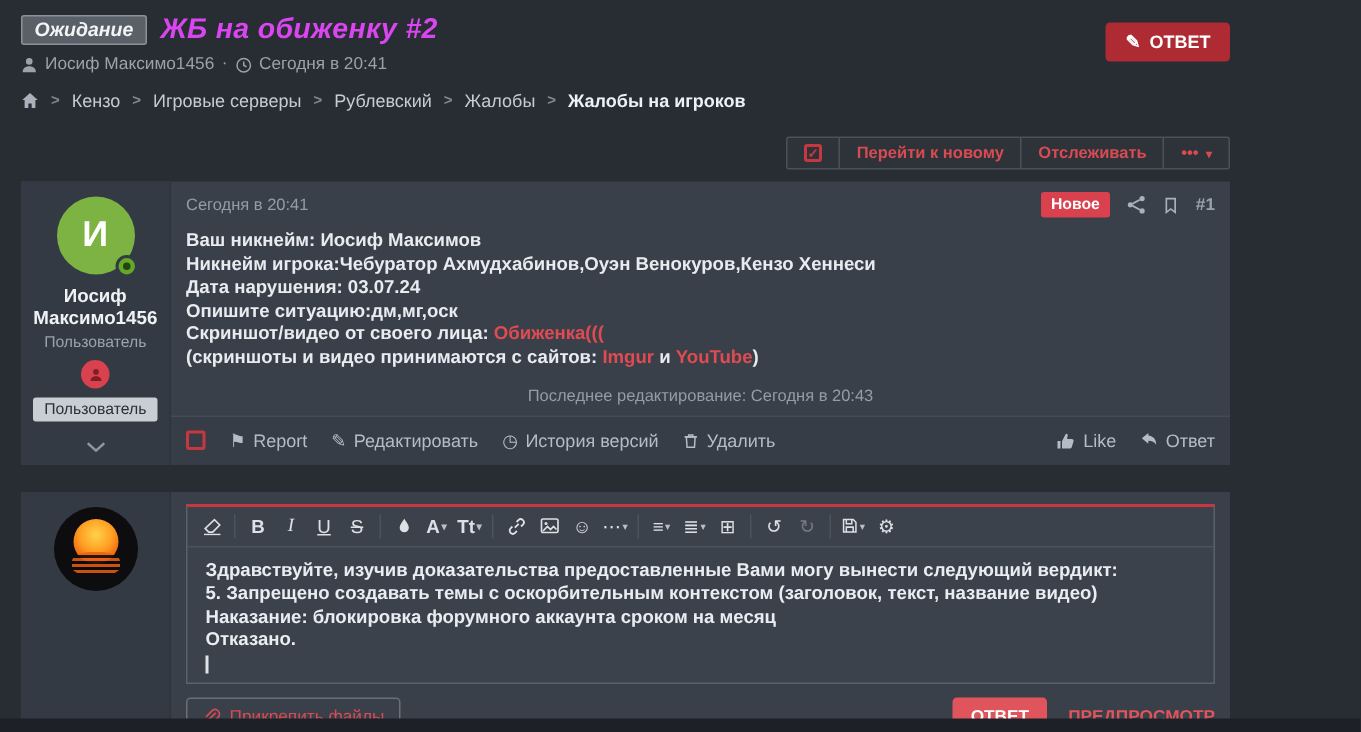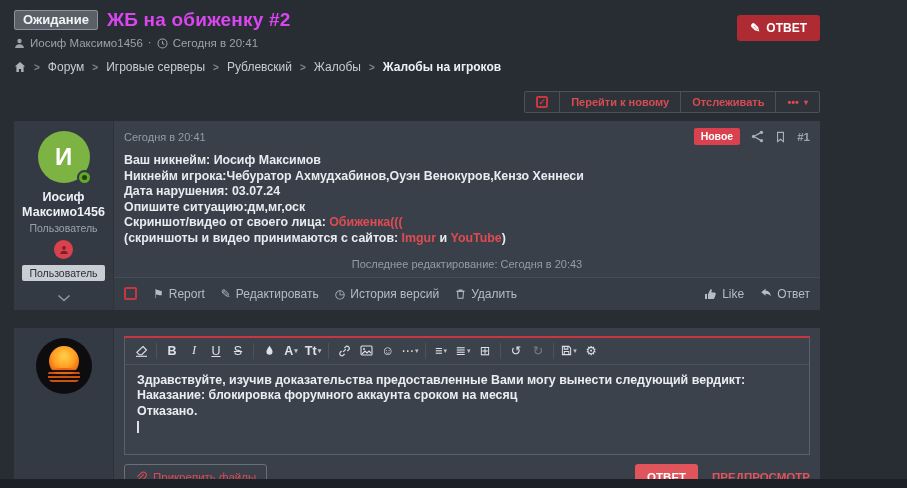--- a/index.html
+++ b/index.html
@@ -3,21 +3,21 @@
 <meta charset="utf-8">
 <style>
   * { margin:0; padding:0; box-sizing:border-box; }
   html,body { width:907px; height:488px; overflow:hidden; }
   body { font-family:"Liberation Sans", sans-serif; background:#282c33; position:relative; }
   .page { width:907px; height:488px; position:relative; background:#282c33; }
   .page::after { content:""; position:absolute; left:0; bottom:0; width:100%; height:9px; background:#1d2127; }
 
   
   .top { padding:9px 14px 0 14px; }
-  .title-row { display:flex; align-items:center; gap:9px; }
+  .title-row { display:flex; align-items:center; gap:9px;font-style:italic; }
   .status-badge { background:#5a6067; border:1px solid #8b929a; border-radius:2px; color:#f2f4f6;
       font-size:13px; font-weight:bold; padding:1px 8px 2px; }
   .page-title { color:#d946ef; font-size:19px; font-weight:bold; letter-spacing:.2px; }
   .meta-row { margin-top:6px; display:flex; align-items:center; gap:5px; color:#9aa2ac; font-size:11.5px; }
   .meta-row .svg-icon { color:#9aa2ac; }
   .reply-top { position:absolute; top:15px; right:87px; background:#ae2b33; color:#fff; border-radius:3px;
       font-size:12px; font-weight:bold; padding:6px 13px; display:flex; align-items:center; gap:6px; cursor:pointer; }
   .reply-top .glyph { font-size:12px; }
 
   
@@ -142,21 +142,21 @@
     <span>ОТВЕТ</span>
   </div>
 
   <div class="breadcrumb">
     <span class="svg-icon home">
       <svg viewBox="0 0 12 12" width="12" height="12" fill="currentColor">
           <path d="M6 1 11.2 5.6H9.6V11H7.1V8H4.9v3H2.4V5.6H.8Z"></path>
         </svg>
     </span>
     <span class="sep">&gt;</span>
-    <span class="crumb">Форум</span>
+    <span class="crumb">Кензо</span>
     <span class="sep">&gt;</span>
     <span class="crumb">Игровые серверы</span>
     <span class="sep">&gt;</span>
     <span class="crumb">Рублевский</span>
     <span class="sep">&gt;</span>
     <span class="crumb">Жалобы</span>
     <span class="sep">&gt;</span>
     <span class="crumb last">Жалобы на игроков</span>
   </div>
 
@@ -361,20 +361,21 @@
                   <path d="M3.5 1.5v3h4v-3M3.5 10.5V7h5v3.5"></path>
                 </svg>
             </span>
             <span class="caret">▾</span>
           </span>
           <span class="ed-btn">⚙</span>
         </div>
 
         <div class="ed-content">
           <div>Здравствуйте, изучив доказательства предоставленные Вами могу вынести следующий вердикт:</div>
+          <div>5. Запрещено создавать темы с оскорбительным контекстом (заголовок, текст, название видео)</div>
           <div>Наказание: блокировка форумного аккаунта сроком на месяц</div>
           <div>Отказано.</div>
           <div class="cursor"></div>
         </div>
       </div>
 
       <div class="attach-row">
         <span class="attach-btn">
           <span class="svg-icon">
             <svg viewBox="0 0 12 12" width="12" height="12" fill="none" stroke="currentColor" stroke-width="1.1">

